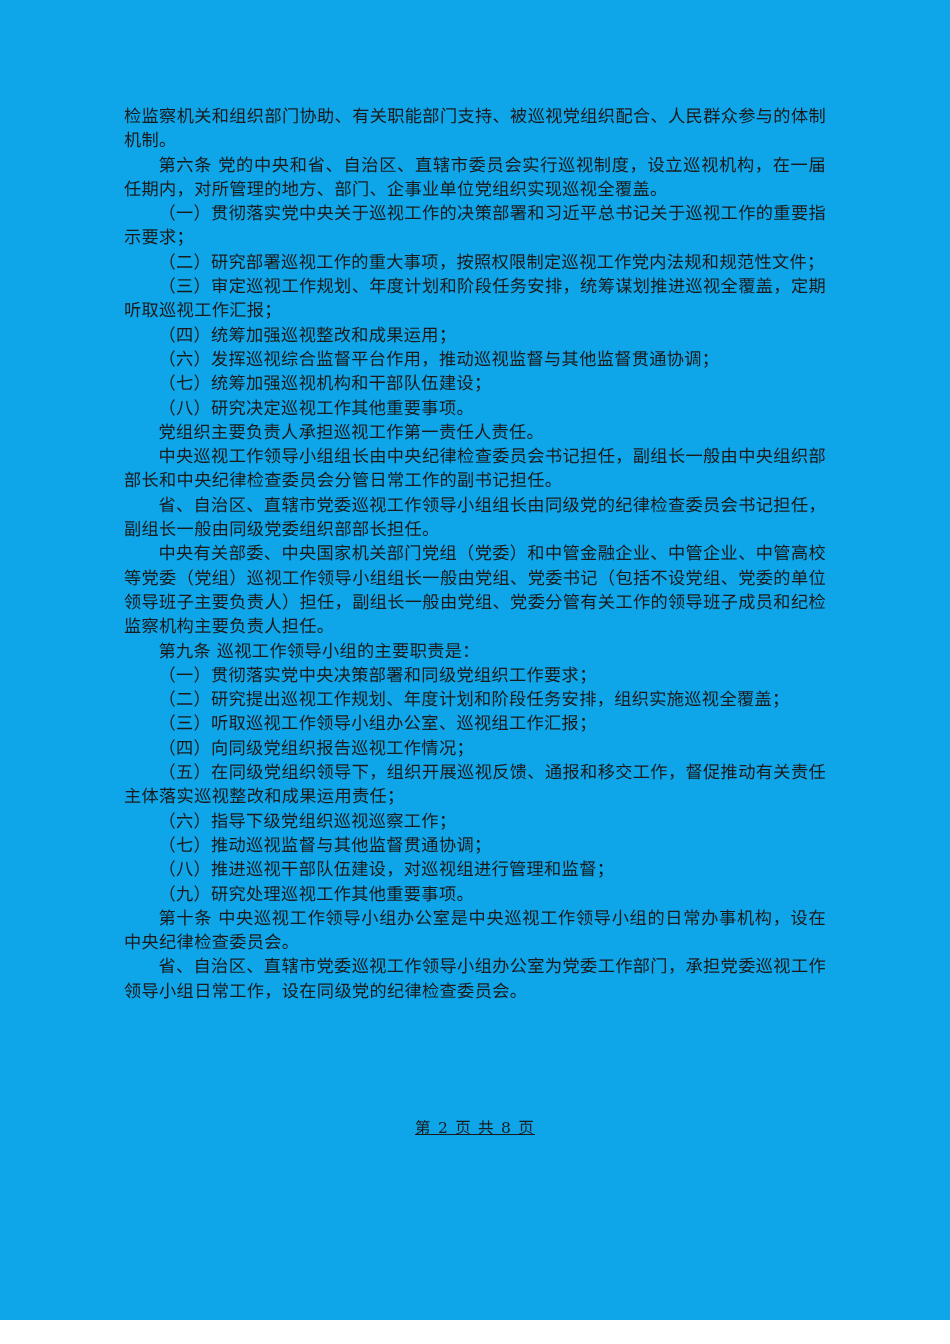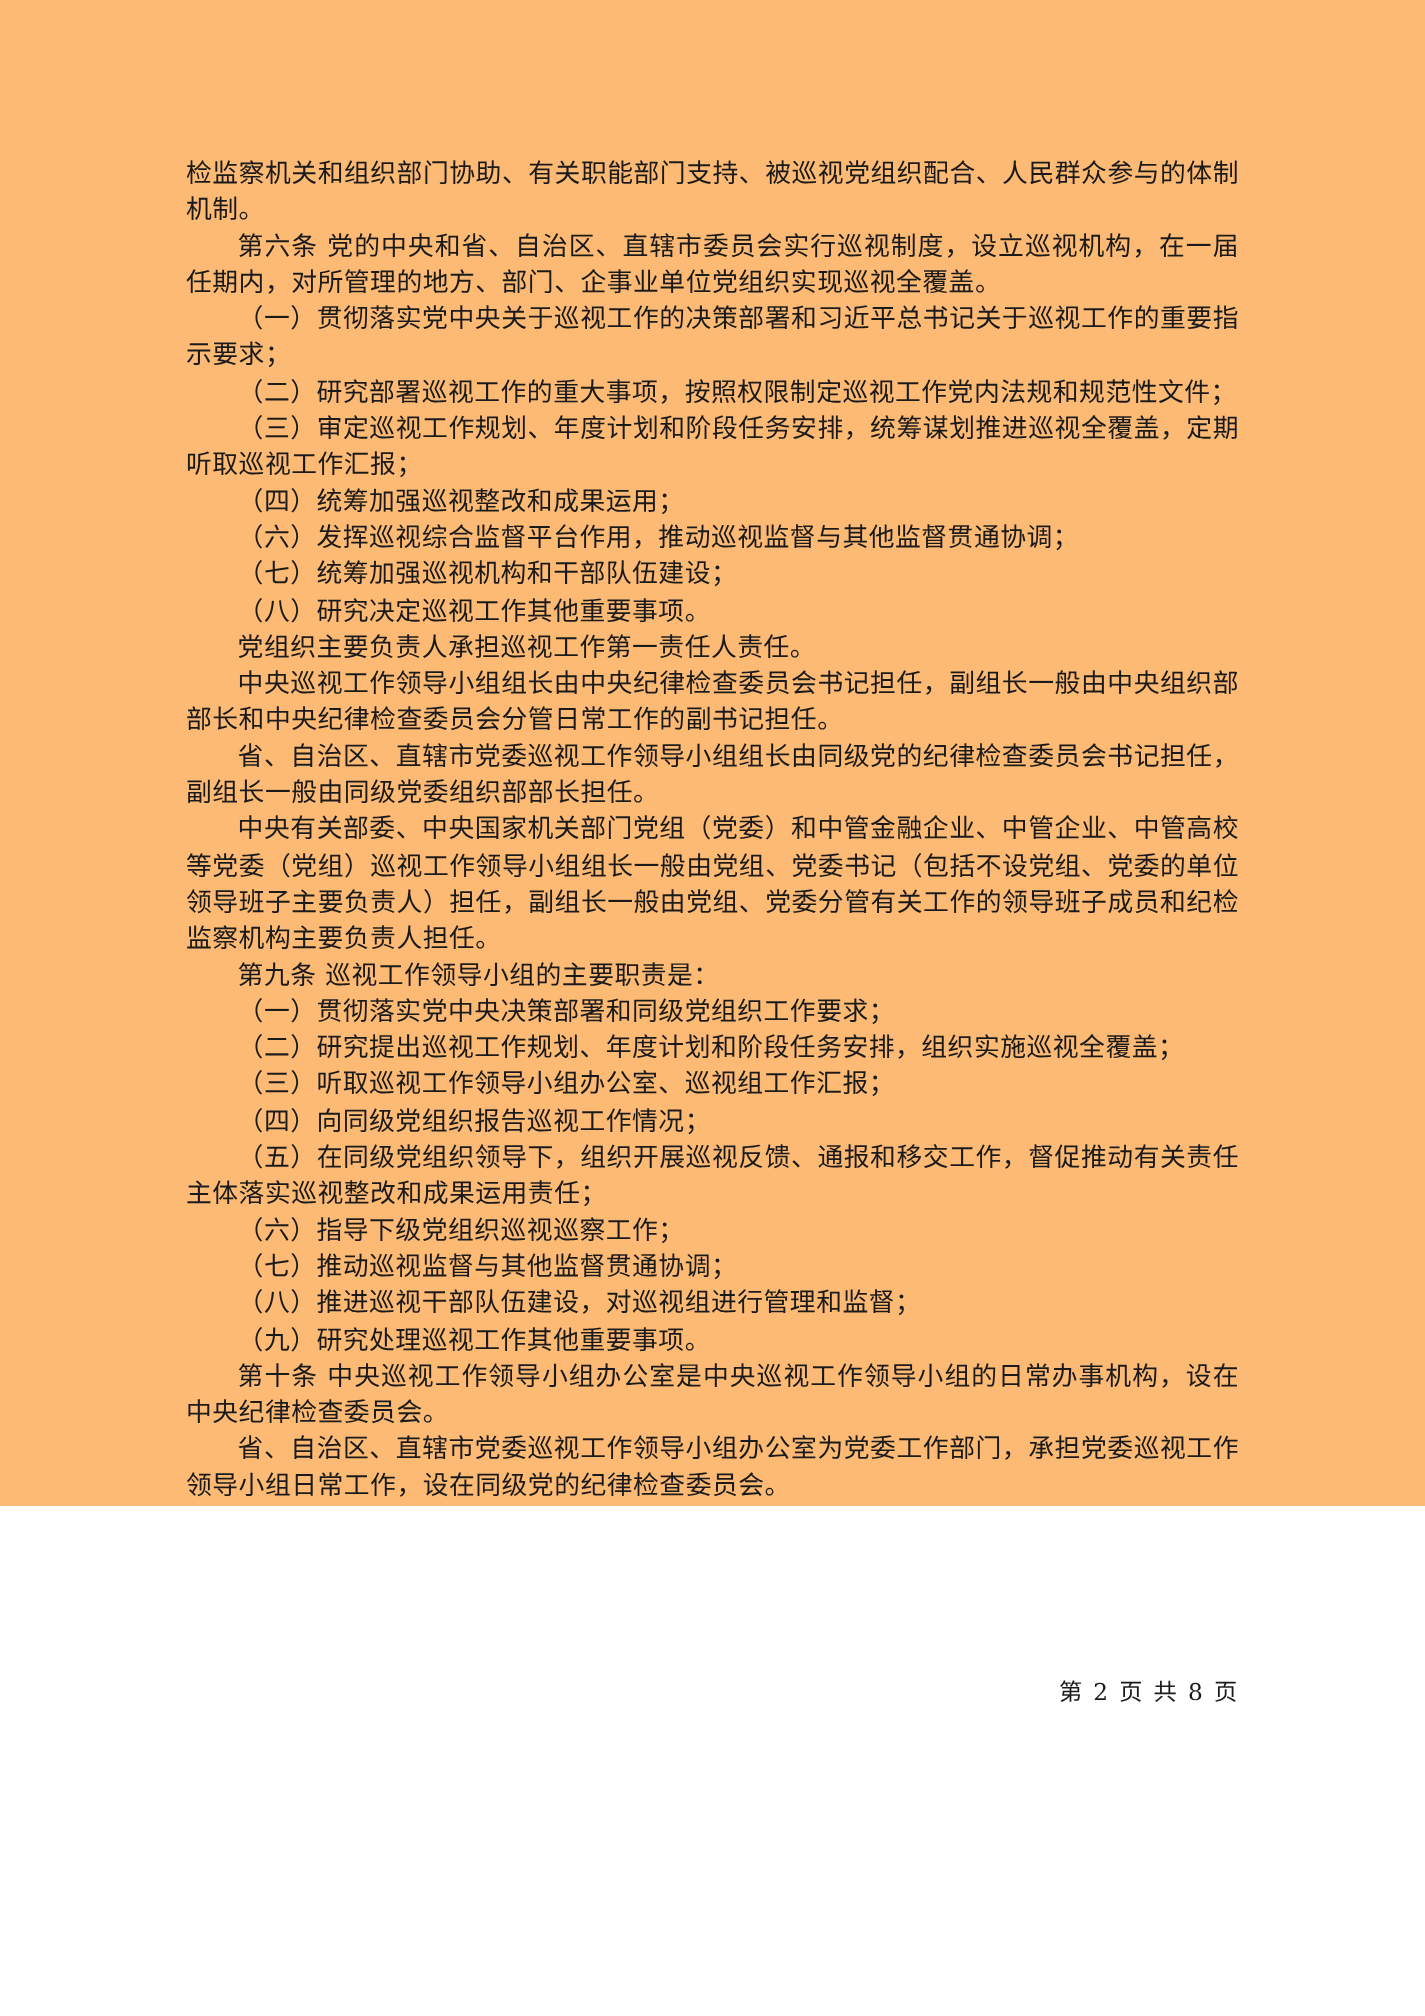--- a/index.html
+++ b/index.html
@@ -11,22 +11,22 @@
   body {
     width: 950px;
     height: 1344px;
     font-family: "DejaVu Serif", "Liberation Serif", serif;
     color: #1a1a1a;
     -webkit-font-smoothing: antialiased;
   }
   .page {
     position: relative;
     width: 950px;
-    height: 1004px;
-    background: #fdba74;
+    height: 1320px;
+    background: #0ea5e9;
     box-sizing: border-box;
   }
   .doc-body {
     position: absolute;
     left: 124px;
     top: 104px;
     width: 702px;
   }
   .para {
     margin: 0;
@@ -39,25 +39,26 @@
     word-break: break-all;
   }
   .para.noindent {
     text-indent: 0;
   }
   .footer {
     position: absolute;
     left: 124px;
     top: 1117px;
     width: 702px;
-    text-align: right;
+    text-align: center;
     font-size: 15.5px;
     line-height: 22px;
     letter-spacing: 0.08em;
     color: #1a1a1a;
+    text-decoration: underline;
   }
 </style>
 </head>
 <body>
 
 <div class="page">
 
   <div class="doc-body">
     <p class="para noindent">检监察机关和组织部门协助、有关职能部门支持、被巡视党组织配合、人民群众参与的体制机制。</p>
     <p class="para">第六条 党的中央和省、自治区、直辖市委员会实行巡视制度，设立巡视机构，在一届任期内，对所管理的地方、部门、企事业单位党组织实现巡视全覆盖。</p>

